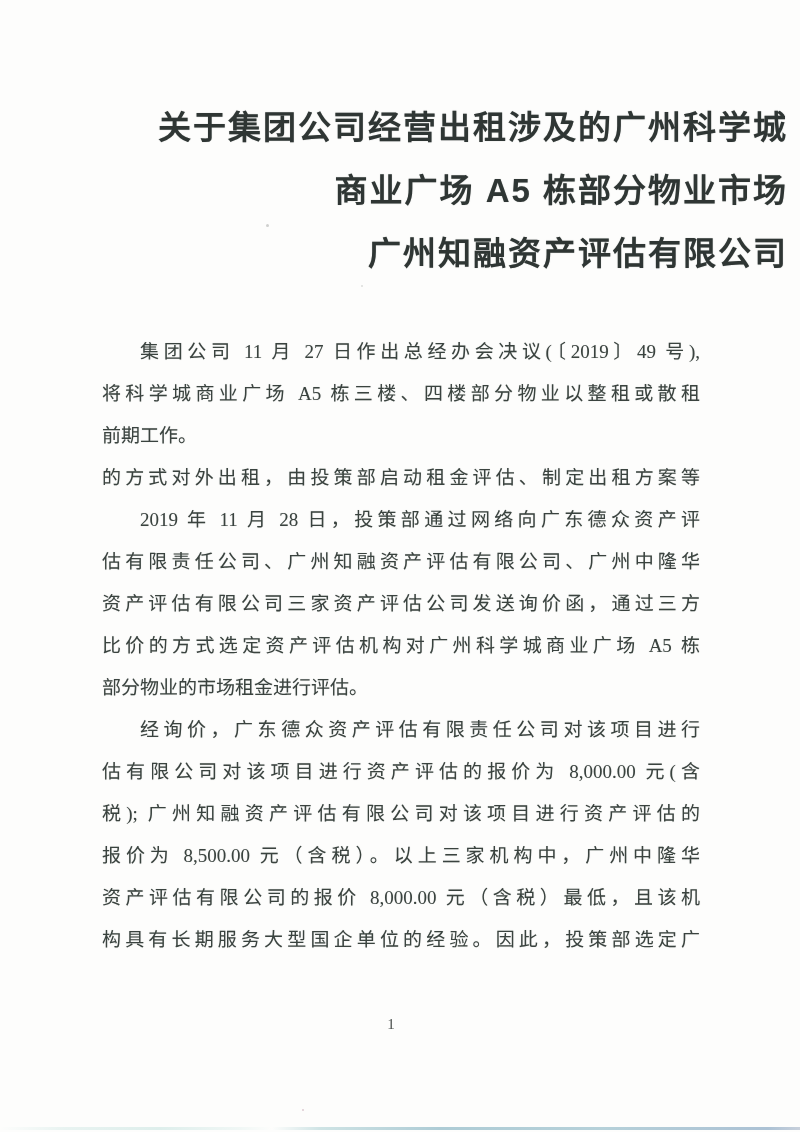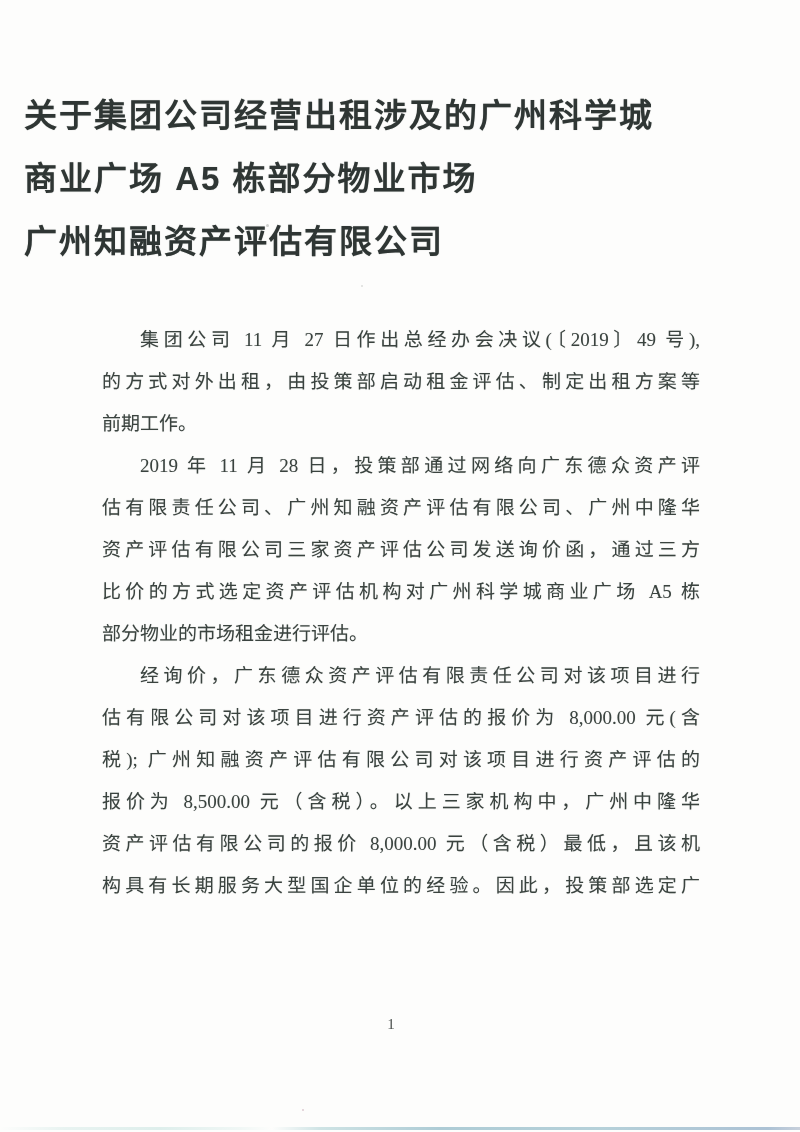--- a/index.html
+++ b/index.html
@@ -10,23 +10,23 @@
   .page {
     position: relative;
     width: 800px;
     height: 1132px;
     margin: 0 auto;
     background: #fdfdfc;
     overflow: hidden;
     font-family: "Liberation Serif", "DejaVu Serif", serif;
   }
   .doc-title {
-    margin: 0;
+    margin: 12px;
     padding-top: 84px;
-    text-align: left;
+    text-align: right;
     color: #2f3634;
     padding-left: 24px;
   }
   .title-line {
     font-family: "Liberation Sans", "DejaVu Sans", sans-serif;
     font-weight: 700;
     font-size: 33px;
     line-height: 63px;
     letter-spacing: 2px;
     text-shadow: 0 0 1px rgba(47, 54, 52, 0.35);
@@ -106,22 +106,23 @@
   <h1 class="doc-title">
     <div class="title-line">关于集团公司经营出租涉及的广州科学城</div>
     <div class="title-line">商业广场 A5 栋部分物业市场</div>
     <div class="title-line">广州知融资产评估有限公司</div>
   </h1>
 
   <div class="doc-body">
 
     <p class="para">
       <span class="line indent">集团公司 11 月 27 日作出总经办会决议(〔2019〕49 号),</span>
+      <span class="line">将科学城商业广场 A5 栋三楼、四楼部分物业以整租或散租</span>
+      <span class="line no-just">前期工作。</span>
       <span class="line">的方式对外出租，由投策部启动租金评估、制定出租方案等</span>
-      <span class="line no-just">前期工作。</span>
     </p>
 
     <p class="para">
       <span class="line indent">2019 年 11 月 28 日，投策部通过网络向广东德众资产评</span>
       <span class="line">估有限责任公司、广州知融资产评估有限公司、广州中隆华</span>
       <span class="line">资产评估有限公司三家资产评估公司发送询价函，通过三方</span>
       <span class="line">比价的方式选定资产评估机构对广州科学城商业广场 A5 栋</span>
       <span class="line no-just">部分物业的市场租金进行评估。</span>
     </p>
 

